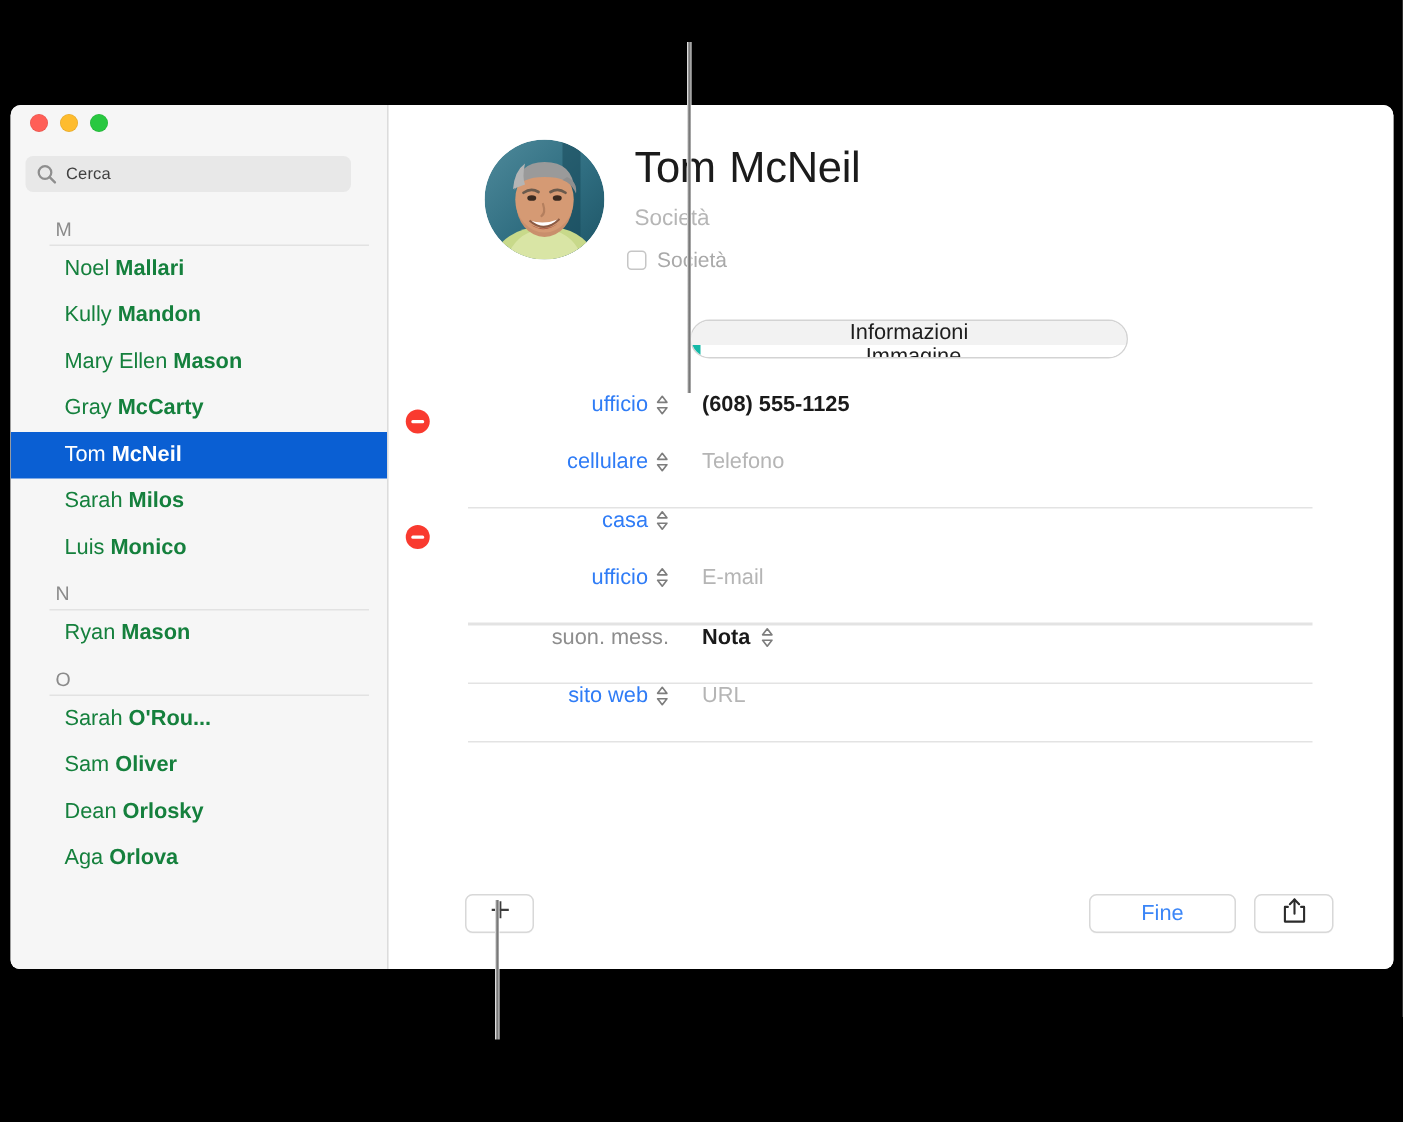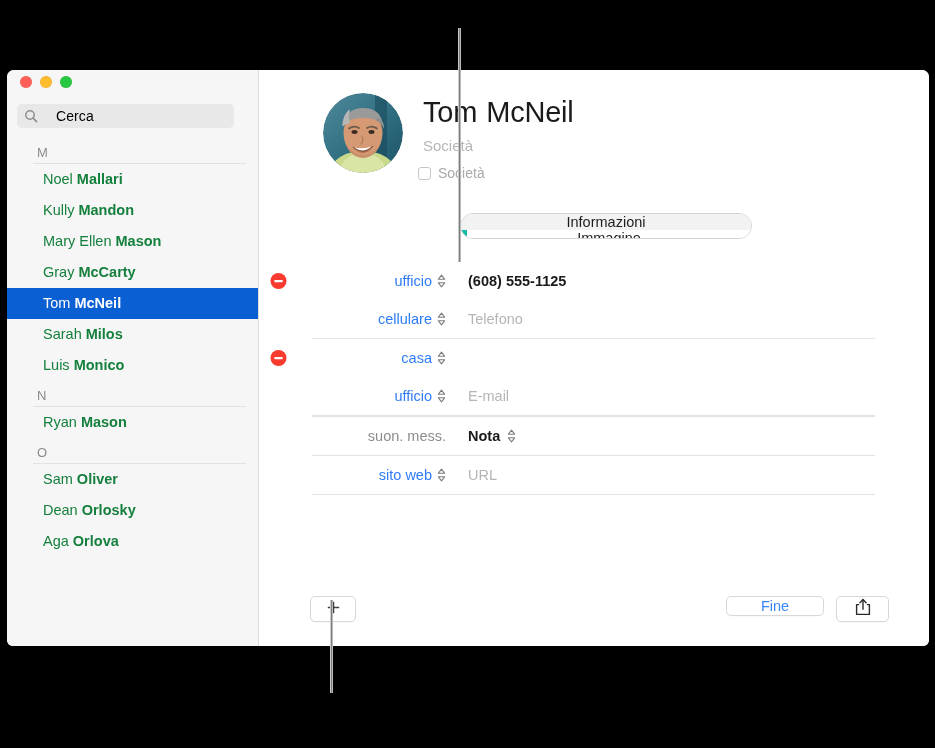--- a/index.html
+++ b/index.html
@@ -54,21 +54,21 @@
   #search-field {
     position: absolute; left: 10px; top: 34px;
     width: 217px; height: 24px;
     background: #e8e8e8;
     border-radius: 5px;
     display: flex; align-items: center;
     padding-left: 7px;
   }
   #search-field .mag { flex: 0 0 auto; margin-right: 6px; display:flex; }
   #search-field .ph {
-    color: #000000; font-size: 14px; letter-spacing: .1px; margin-left: 12px;
+    color: #404040; font-size: 11px; letter-spacing: .1px;
   }
 
   #contact-list {
     position: absolute; left: 0; top: 68px; right: 0; bottom: 0;
     overflow: hidden;
   }
   .group-letter {
     font-size: 13px; color: #8b8b8b;
     padding: 7px 0 3px 30px;
     border-bottom: 1px solid #e2e2e2;
@@ -140,21 +140,21 @@
   }
   #tabs .tab.active { background: #f2f2f2; }
   #tabs .tab + .tab { border-left: 6px solid #14b8a6; }
 
   
   #fields { position: absolute; left: 0; top: 192px; right: 0; }
   .sep { height: 1px; background: #e3e3e3; margin: 0 54px 0 52px; }
   .frow {
     position: relative;
     height: 38px;
-    display: flex; align-items: center;
+    display: flex; align-items: flex-start;
   }
   .frow .minus {
     position: absolute; left: 10px; top: 50%; transform: translateY(-50%);
     width: 17px; height: 17px;
   }
   .frow .label-cell {
     width: 190px; text-align: right;
     padding-right: 4px;
     display: flex; justify-content: flex-end; align-items: center; gap: 5px;
   }
@@ -177,21 +177,21 @@
   }
   .btn {
     position: absolute;
     background: #ffffff;
     border: 1px solid #d8d8d8;
     border-radius: 5px;
     display: flex; align-items: center; justify-content: center;
     box-shadow: 0 .5px 0 rgba(0,0,0,.03);
   }
   #add-button { left: 50px; top: 12px; width: 46px; height: 26px; }
-  #done-button { left: 466px; top: 12px; width: 98px; height: 20px;
+  #done-button { left: 466px; top: 12px; width: 98px; height: 26px;
                  font-size: 14.5px; color: #3b86f7; }
   #share-button { left: 576px; top: 12px; width: 53px; height: 26px; }
 </style>
 </head>
 <body>
 
 <div id="stage">
 
   <div class="callout" id="callout-top"></div>
   <div class="callout" id="callout-bottom"></div>
@@ -221,20 +221,21 @@
           <div class="contact-row"><span class="given">Noel</span><span class="family"> Mallari</span></div>
           <div class="contact-row"><span class="given">Kully</span><span class="family"> Mandon</span></div>
           <div class="contact-row"><span class="given">Mary Ellen</span><span class="family"> Mason</span></div>
           <div class="contact-row"><span class="given">Gray</span><span class="family"> McCarty</span></div>
           <div class="contact-row selected"><span class="given">Tom</span><span class="family"> McNeil</span></div>
           <div class="contact-row"><span class="given">Sarah</span><span class="family"> Milos</span></div>
           <div class="contact-row"><span class="given">Luis</span><span class="family"> Monico</span></div>
           <div class="group-letter">N</div>
           <div class="contact-row"><span class="given">Ryan</span><span class="family"> Mason</span></div>
           <div class="group-letter">O</div>
+          <div class="contact-row"><span class="given">Sarah</span><span class="family"> O'Rou...</span></div>
           <div class="contact-row"><span class="given">Sam</span><span class="family"> Oliver</span></div>
           <div class="contact-row"><span class="given">Dean</span><span class="family"> Orlosky</span></div>
           <div class="contact-row"><span class="given">Aga</span><span class="family"> Orlova</span></div>
         </div>
     </div>
 
     <div id="detail">
 
       <div id="avatar">
         <svg width="80" height="80" viewBox="0 0 80 80">

